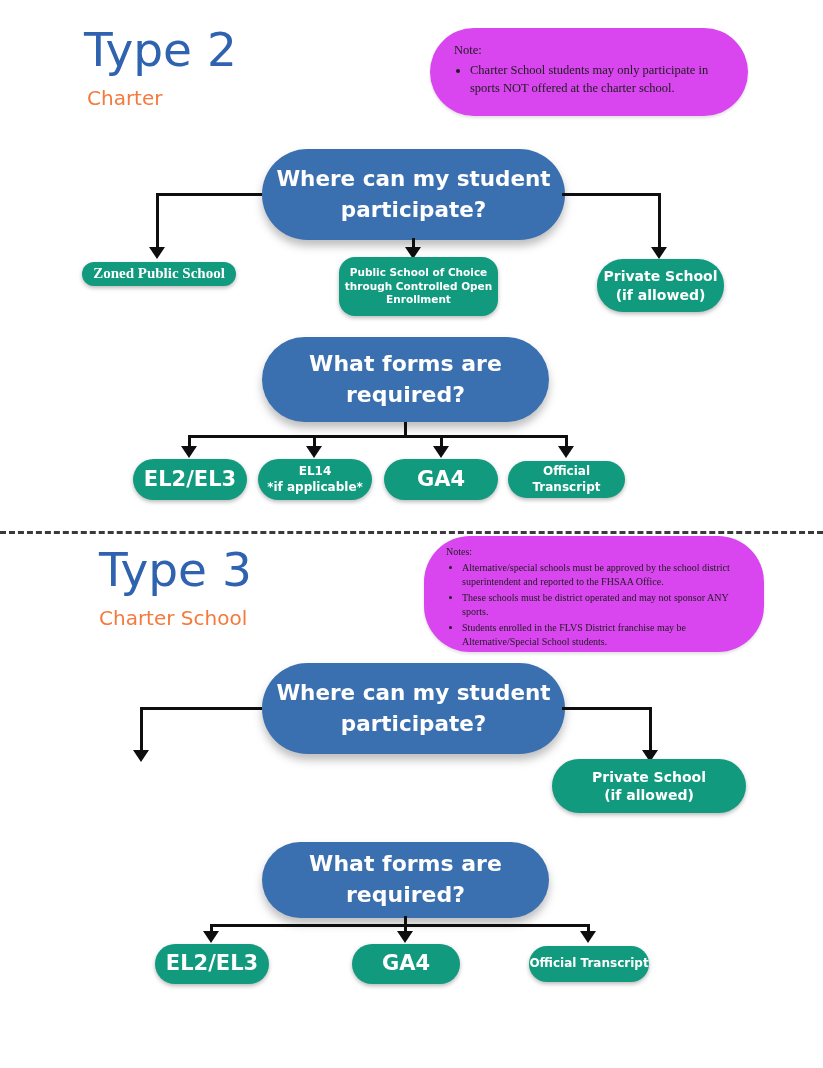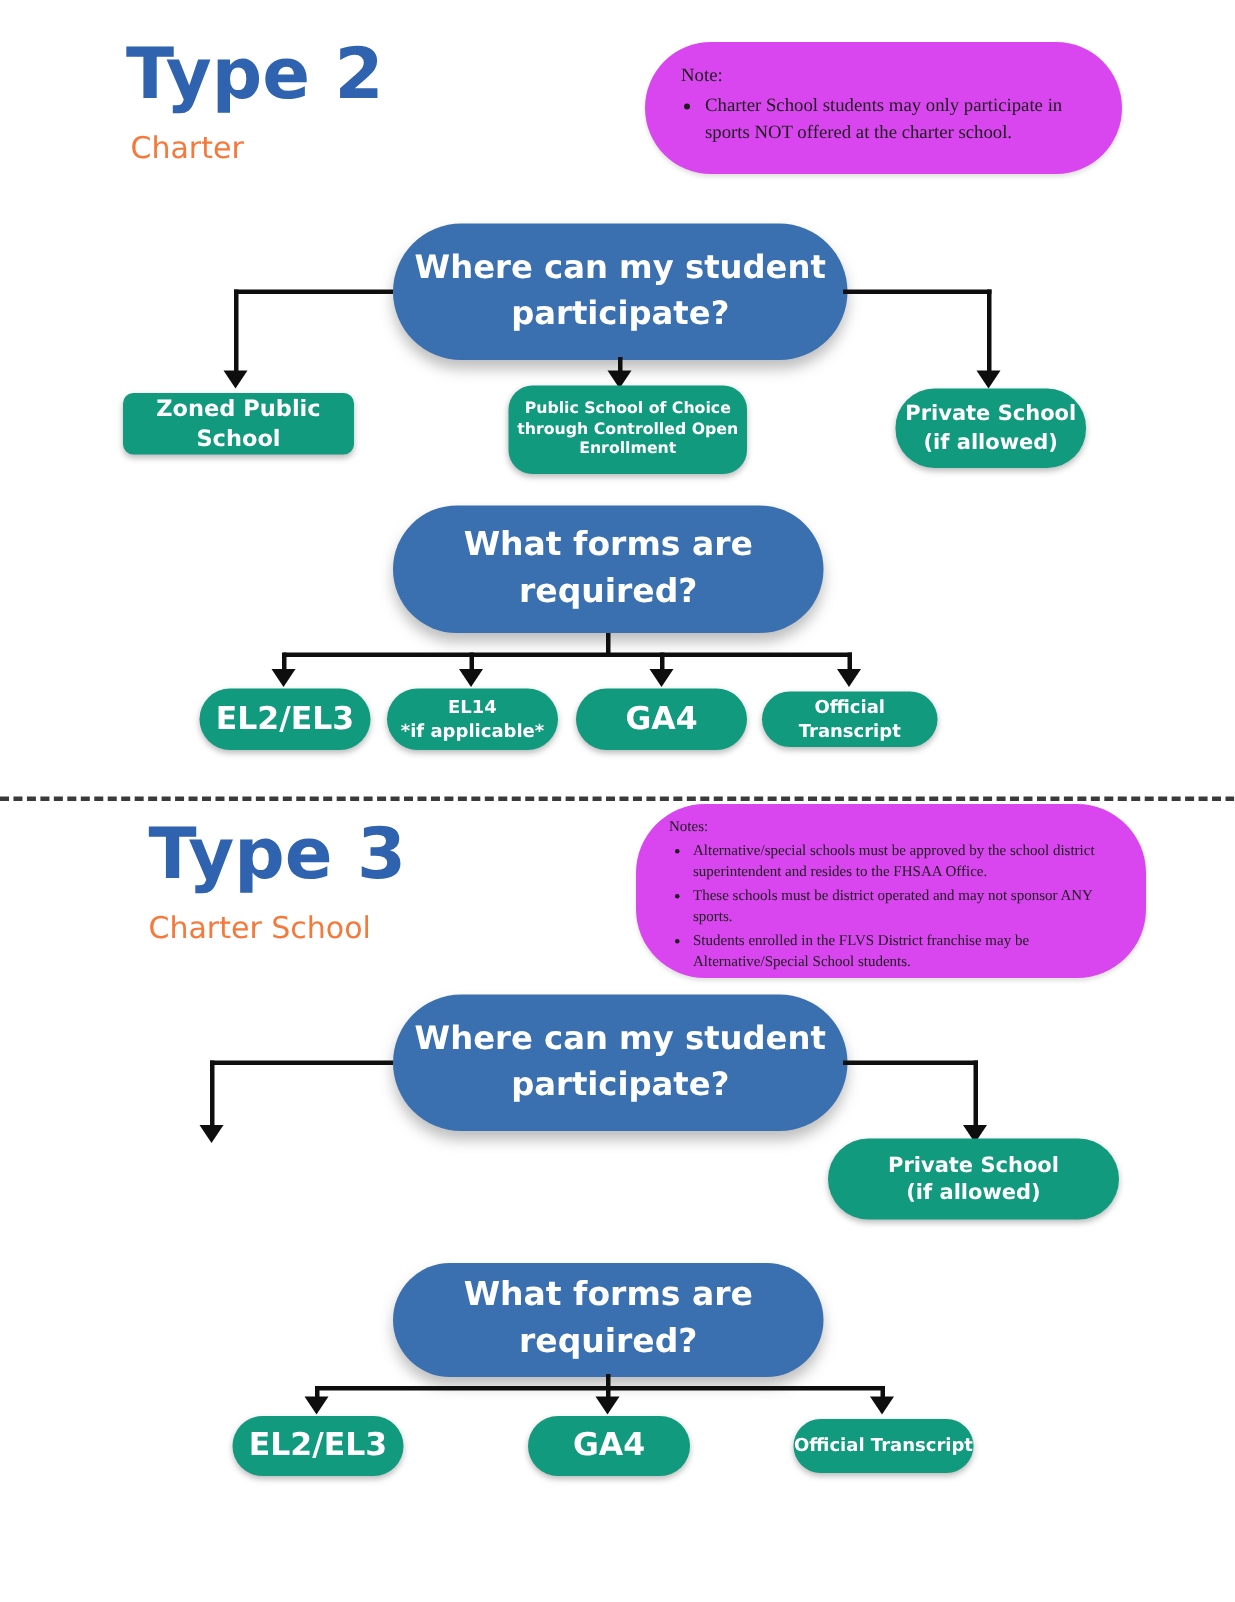--- a/index.html
+++ b/index.html
@@ -2,21 +2,21 @@
 <html><head>
 <meta charset="utf-8">
 <style>
   html,body{margin:0;padding:0;background:#ffffff;}
   #canvas{
     position:relative;width:823px;height:1068px;overflow:hidden;background:#ffffff;
     font-family:"DejaVu Sans","Liberation Sans",sans-serif;
   }
   .abs{position:absolute;}
   
-  .big-title{font-size:47px;font-weight:700;color:#2f63b0;letter-spacing:0;line-height:1;}
+  .big-title{font-size:47px;font-weight:400;color:#2f63b0;letter-spacing:0;line-height:1;}
   .sub-title{font-size:20px;font-weight:500;color:#f5793b;line-height:1;}
   
   .note-pill{
     background:#d946ef;border-radius:46px;color:#1c1c1c;
     font-family:"Liberation Serif","DejaVu Serif",serif;
     box-shadow:0 2px 3px rgba(0,0,0,.12);
     box-sizing:border-box;
   }
   .note-pill .note-label{display:block;}
   .note-pill ul{margin:2px 0 0 16px;padding:0;}
@@ -67,21 +67,21 @@
 
   <div class="abs line" style="left:156px;top:193px;width:106px;height:3px;"></div>
   <div class="abs line" style="left:156px;top:193px;width:3px;height:56px;"></div>
   <div class="abs arrow-down" style="left:149px;top:247px;"></div>
   <div class="abs line" style="left:412px;top:238px;width:3px;height:11px;"></div>
   <div class="abs arrow-down" style="left:405px;top:247px;"></div>
   <div class="abs line" style="left:562px;top:193px;width:99px;height:3px;"></div>
   <div class="abs line" style="left:658px;top:193px;width:3px;height:56px;"></div>
   <div class="abs arrow-down" style="left:651px;top:247px;"></div>
 
-  <div class="abs g-box" style="left:82px;top:262px;width:154px;height:41px;font-size:15px;border-radius:7px;">Zoned Public School</div>
+  <div class="abs g-box" style="left:82px;top:262px;width:154px;height:24px;font-size:15px;border-radius:20px;font-family:Liberation Serif, serif;">Zoned Public School</div>
   <div class="abs g-box" style="left:339px;top:257px;width:159px;height:59px;font-size:10.5px;border-radius:16px;">Public School of Choice
 through Controlled Open
 Enrollment</div>
   <div class="abs g-box" style="left:597px;top:259px;width:127px;height:53px;font-size:14px;border-radius:26px;">Private School
 (if allowed)</div>
 
   <div class="abs q-bubble" style="left:262px;top:337px;width:287px;height:85px;font-size:22px;">What forms are required?</div>
 
   <div class="abs line" style="left:404px;top:422px;width:3px;height:16px;"></div>
   <div class="abs line" style="left:189px;top:435px;width:379px;height:3px;"></div>
@@ -101,21 +101,21 @@
   <div class="abs g-box" style="left:508px;top:461px;width:117px;height:37px;font-size:12px;border-radius:19px;">Official Transcript</div>
 
   <div class="abs divider" style="left:0px;top:531px;width:823px;"></div>
 
   <div class="abs big-title" style="left:99px;top:546px;">Type 3</div>
   <div class="abs sub-title" style="left:99px;top:608px;">Charter School</div>
 
   <div class="abs note-pill" style="left:424px;top:536px;width:340px;height:116px;padding:9px 12px 0 22px;font-size:10px;line-height:1.4;">
     <span class="note-label">Notes:</span>
     <ul>
-      <li>Alternative/special schools must be approved by the school district superintendent and resides to the FHSAA Office.</li>
+      <li>Alternative/special schools must be approved by the school district superintendent and reported to the FHSAA Office.</li>
       <li>These schools must be district operated and may not sponsor ANY sports.</li>
       <li>Students enrolled in the FLVS District franchise may be Alternative/Special School students.</li>
     </ul>
   </div>
 
   <div class="abs q-bubble" style="left:262px;top:663px;width:303px;height:91px;font-size:21.5px;">Where can my student participate?</div>
 
   <div class="abs line" style="left:140px;top:707px;width:122px;height:3px;"></div>
   <div class="abs line" style="left:140px;top:707px;width:3px;height:46px;"></div>
   <div class="abs arrow-down" style="left:133px;top:750px;"></div>

